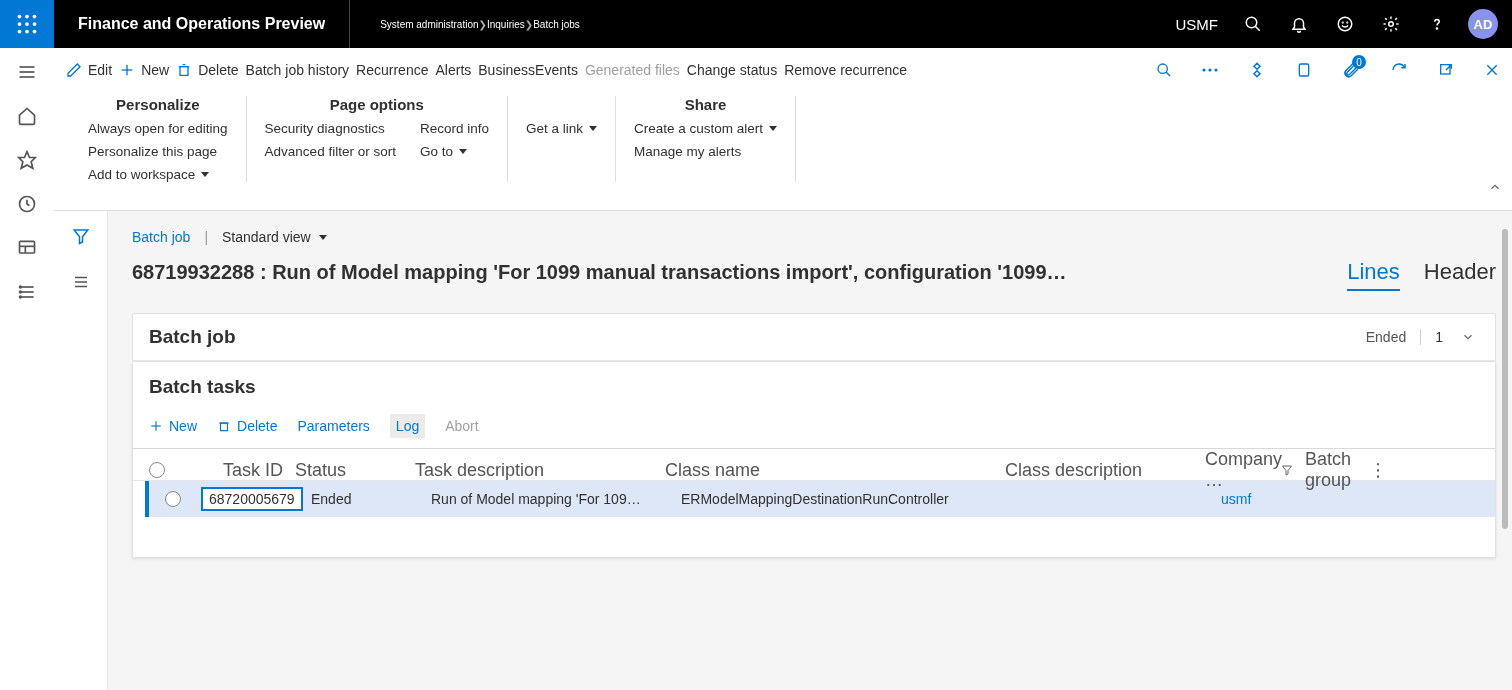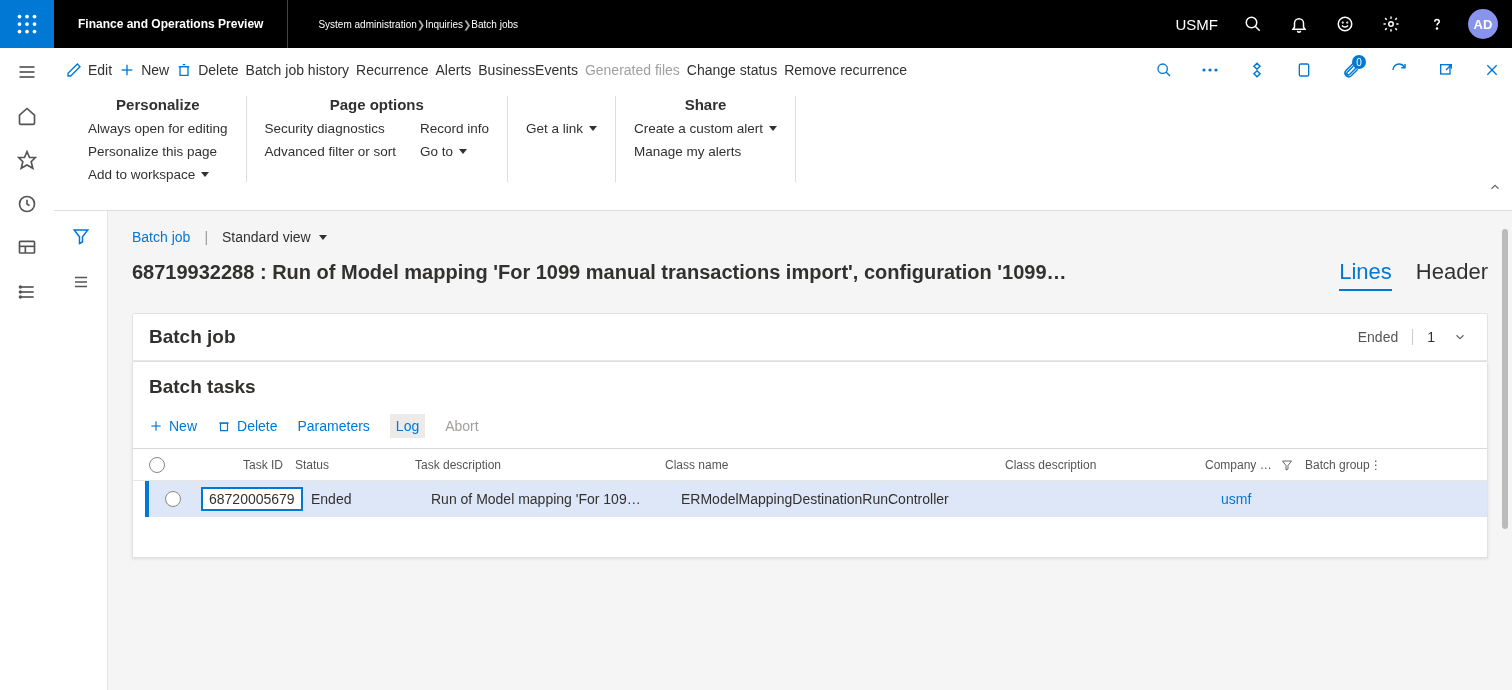--- a/index.html
+++ b/index.html
@@ -2,21 +2,21 @@
 <html><head>
 <meta charset="utf-8">
 <style>
 * { box-sizing: border-box; margin: 0; padding: 0; }
 body { font-family: "Segoe UI", Arial, sans-serif; font-size: 13.5px; color: #323130; background: #fff; overflow: hidden; width: 1512px; height: 690px; }
 
 
 .topbar { height: 48px; background: #000; color: #fff; display: flex; align-items: center; }
 .waffle { width: 54px; height: 48px; background: #0078d4; display: flex; align-items: center; justify-content: center; }
 .waffle svg { width: 20px; height: 20px; }
-.app-title { font-size: 12px; font-weight: 600; padding: 0 24px; border-right: 1px solid #444; height: 100%; display: flex; align-items: center; }
+.app-title { font-size: 16px; font-weight: 600; padding: 0 24px; border-right: 1px solid #444; height: 100%; display: flex; align-items: center; }
 .breadcrumbs { display: flex; align-items: center; padding: 0 30px; font-size: 10px; }
 .bc-item { color: #fff; cursor: pointer; }
 .bc-sep { color: #aaa; }
 .topbar-spacer { flex: 1; }
 .topbar-right { display: flex; align-items: center; gap: 0; padding-right: 6px; }
 .company { font-size: 15px; padding: 0 12px; }
 .topbar-icon { width: 46px; height: 48px; display: flex; align-items: center; justify-content: center; color: #fff; cursor: pointer; }
 .avatar { width: 30px; height: 30px; border-radius: 50%; background: #8893ee; color: #fff; display: flex; align-items: center; justify-content: center; font-weight: 600; font-size: 13px; margin: 0 8px; }
 
 
@@ -39,21 +39,21 @@
 .ribbon-group:last-child { border-right: none; }
 .ribbon-title { text-align: center; font-weight: 600; color: #323130; font-size: 15px; margin-bottom: 8px; }
 .ribbon-cols { display: flex; gap: 24px; }
 .ribbon-col { display: flex; flex-direction: column; gap: 8px; font-size: 13.5px; }
 .ribbon-action { color: #323130; cursor: pointer; white-space: nowrap; display: flex; align-items: center; gap: 4px; }
 .collapse-caret { position: absolute; right: 10px; top: 88px; color: #666; cursor: pointer; }
 
 
 .content-row { flex: 1; display: flex; background: #f5f5f5; overflow: hidden; }
 .content-side { width: 54px; background: #fff; border-right: 1px solid #e5e5e5; display: flex; flex-direction: column; align-items: center; padding-top: 16px; gap: 28px; }
-.content-main { flex: 1; padding: 18px 24px 0 24px; overflow: auto; position: relative; }
+.content-main { flex: 1; padding: 18px 16px 0 24px; overflow: auto; position: relative; }
 .scroll-ind { position: absolute; right: 4px; top: 18px; width: 6px; height: 300px; background: #bbb; border-radius: 3px; }
 
 .link-row { display: flex; align-items: center; gap: 14px; color: #323130; font-size: 14px; }
 .page-link { color: #0078d4; text-decoration: none; cursor: pointer; }
 .view-name { display: flex; align-items: center; gap: 6px; cursor: pointer; }
 .sep-pipe { color: #999; }
 
 .title-row { display: flex; align-items: baseline; margin-top: 14px; gap: 24px; }
 .big-title { font-size: 20px; font-weight: 600; flex: 1; white-space: nowrap; overflow: hidden; text-overflow: ellipsis; }
 .tab-link { font-size: 22px; font-weight: 400; color: #323130; cursor: pointer; padding-bottom: 4px; }
@@ -68,21 +68,21 @@
 
 .tasks-card { background: #fff; border: 1px solid #e2e2e2; border-top: none; box-shadow: 0 1px 3px rgba(0,0,0,.1); padding-bottom: 40px;}
 .tasks-title { font-size: 19px; font-weight: 600; padding: 14px 16px 10px; }
 .tasks-toolbar { display: flex; align-items: center; gap: 20px; padding: 6px 16px 10px; font-size: 14px; }
 .tt-item { color: #0078d4; display: flex; align-items: center; gap: 6px; cursor: pointer; }
 .tt-hover { background: #edebe9; padding: 4px 6px; border-radius: 0; color:#0078d4;}
 .tt-disabled { color: #a19f9d; cursor: default; }
 
 .grid { border-top: 1px solid #d8d8d8; }
 .grid-head, .grid-row { display: grid; grid-template-columns: 48px 110px 120px 250px 340px 200px 100px 100px; align-items: center; }
-.grid-head { font-size: 12px; color: #555; height: 32px; border-bottom: 1px solid #e5e5e5; }
+.grid-head { font-size: 18px; color: #555; height: 32px; border-bottom: 1px solid #e5e5e5; }
 .grid-head > div { position: relative; display: flex; align-items: center; padding: 0 4px; }
 .grid-head .filter-ic { position: absolute; right: 8px; }
 .grid-row { height: 36px; background: #dee7f7; border-left: 4px solid #0078d4; font-size: 14px; margin-left: 12px; }
 .grid-row > div { padding: 0 4px; }
 .row-check { display: flex; justify-content: center; }
 .radio { width: 16px; height: 16px; border: 1.5px solid #888; border-radius: 50%; background: #fff; }
 .taskid-cell { background: #fff; border: 2px solid #0078d4; padding: 2px 6px; font-size: 14px; }
 .link-cell { color: #0078d4; cursor: pointer; }
 .more-col { justify-self: end; padding-right: 10px; }
 

